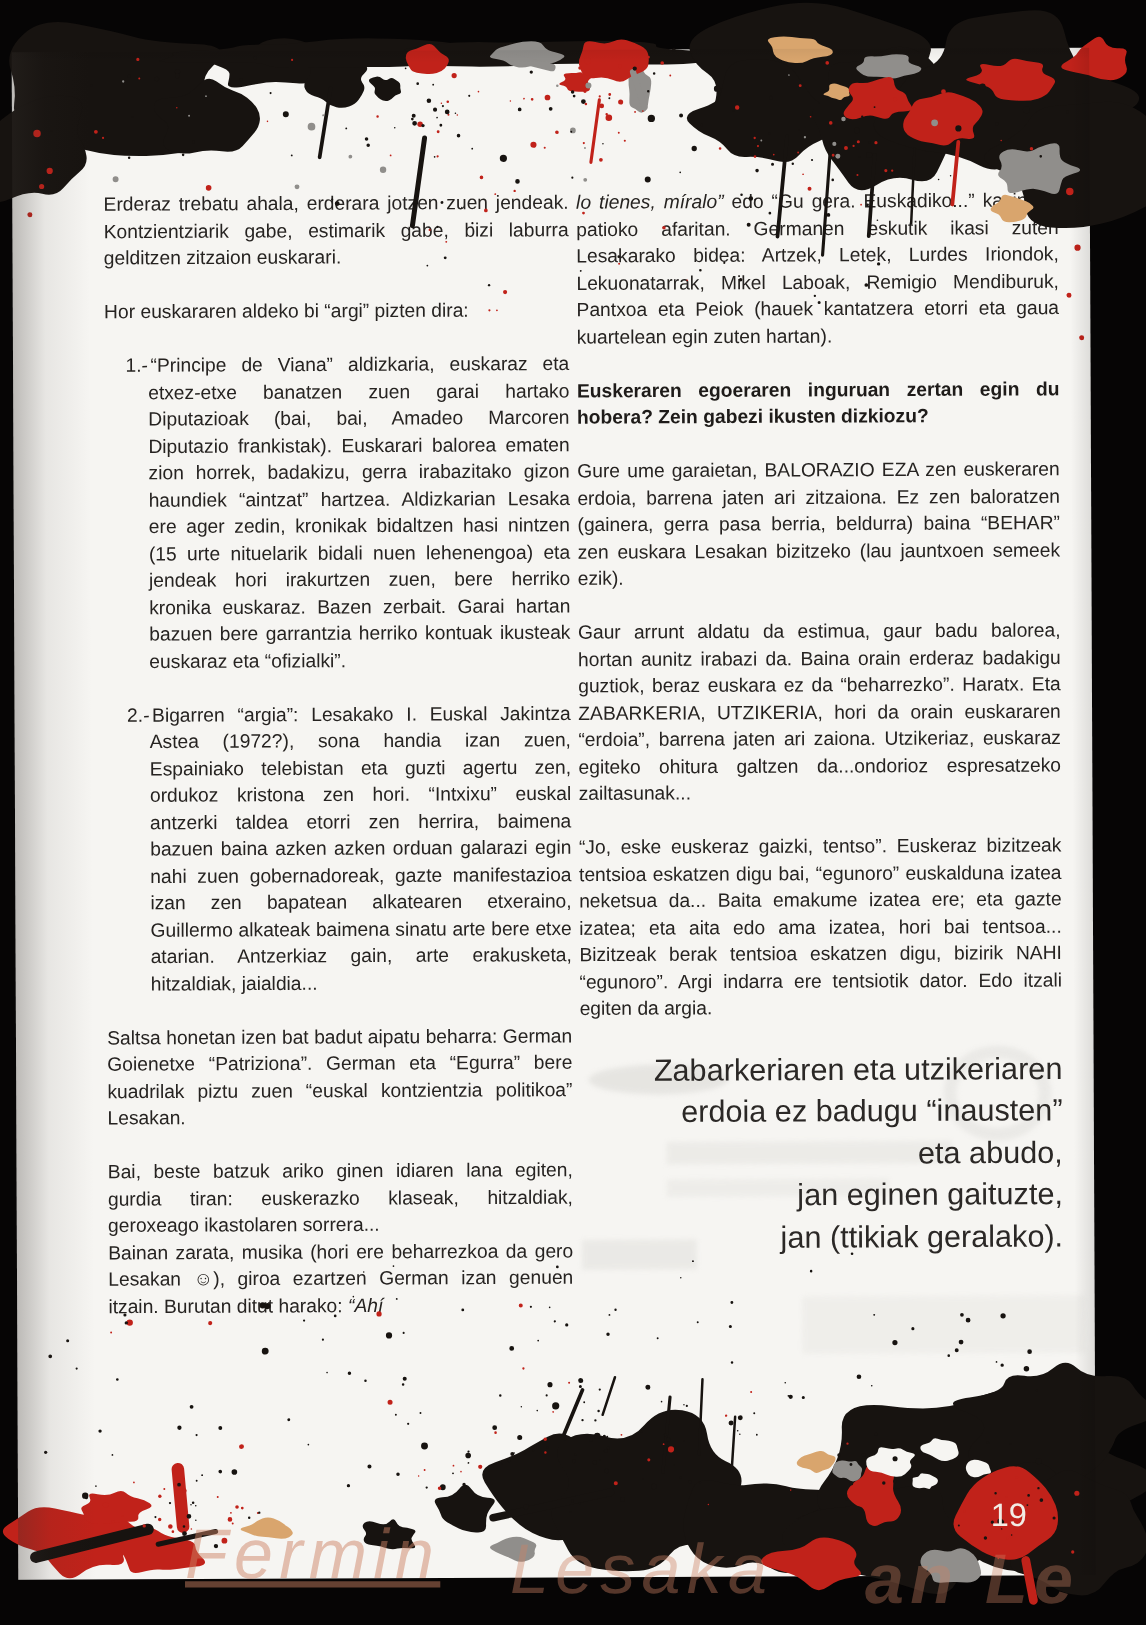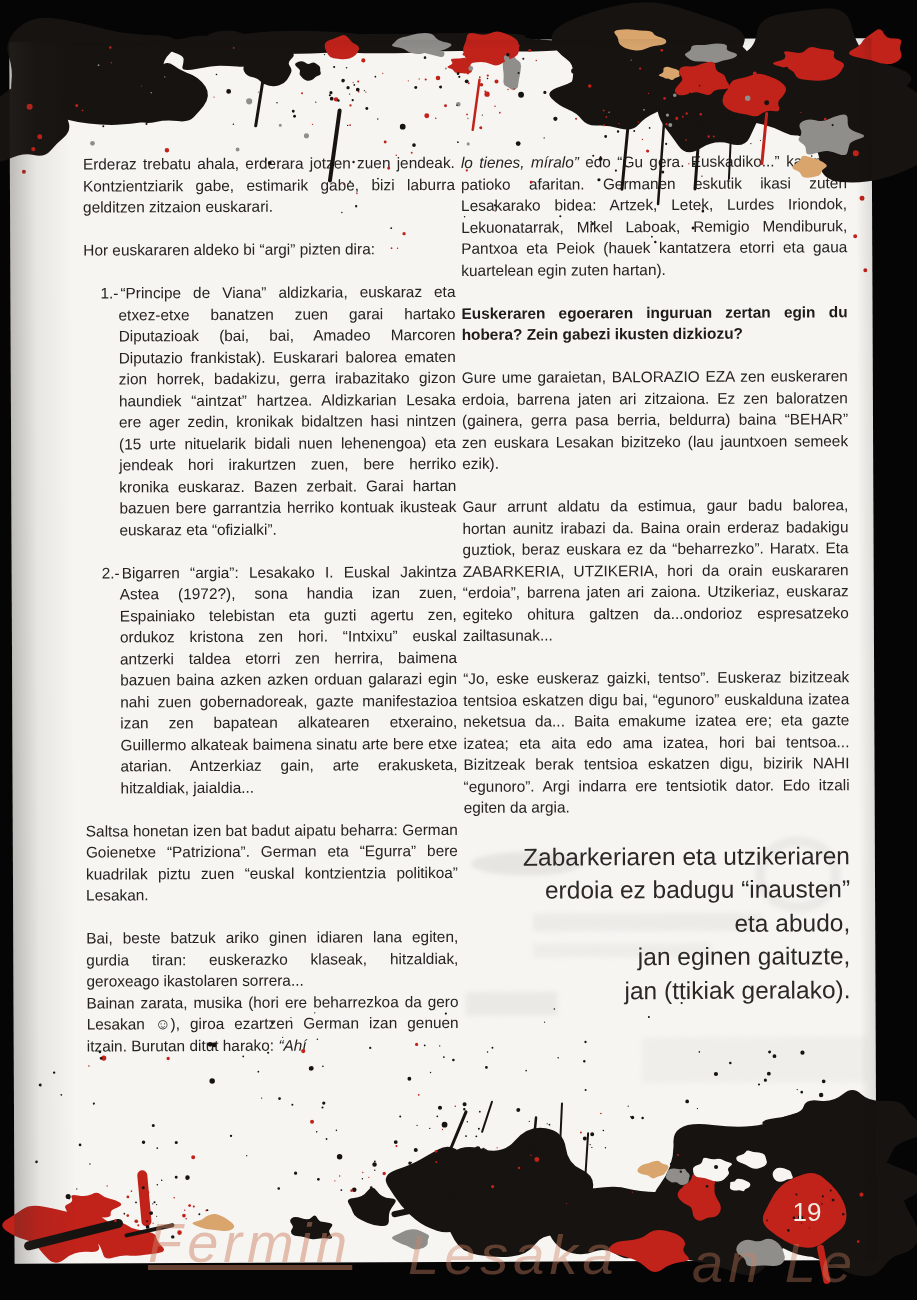--- a/index.html
+++ b/index.html
@@ -54,21 +54,21 @@
     text-align:center;font-size:26px;color:#f2ece4;
   }
   
   .ghost{
     position:absolute;z-index:8;pointer-events:none;
     font-style:italic;font-size:56px;letter-spacing:5px;
     color:var(--ghost-pink,#cd8264);opacity:.48;white-space:nowrap;
   }
   #ghost-1{left:148px;top:1210px;text-decoration:underline;}
   #ghost-2{left:408px;top:1222px;opacity:.40;}
-  #ghost-3{left:692px;top:1230px;opacity:.36;}
+  #ghost-3{left:692px;top:1230px;opacity:.36;font-weight:bold;}
 </style>
 </head>
 <body>
 
 <div id="page">
 
   <div>
     <div class="thru" style="left:458px;top:812px;width:112px;height:24px;border-radius:50%;background:#d7d6d2;"></div>
     <div class="thru" style="left:742px;top:798px;width:66px;height:56px;border:10px solid #dfdedb;border-radius:50%;background:transparent;"></div>
     <div class="thru" style="left:520px;top:874px;width:228px;height:18px;background:#e3e2de;"></div>

